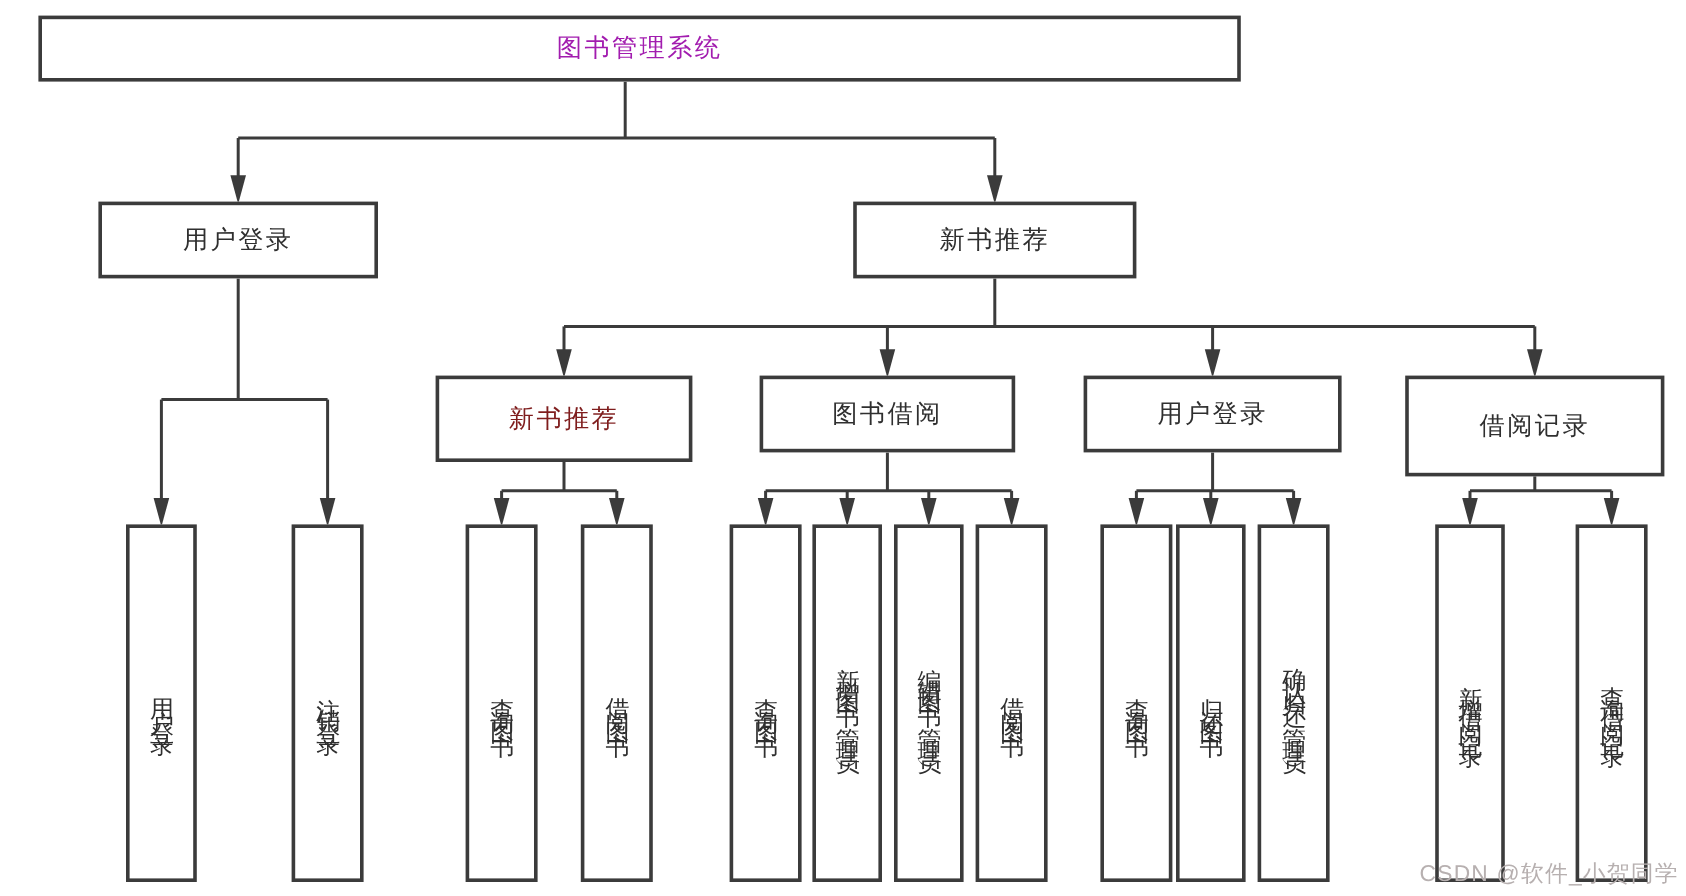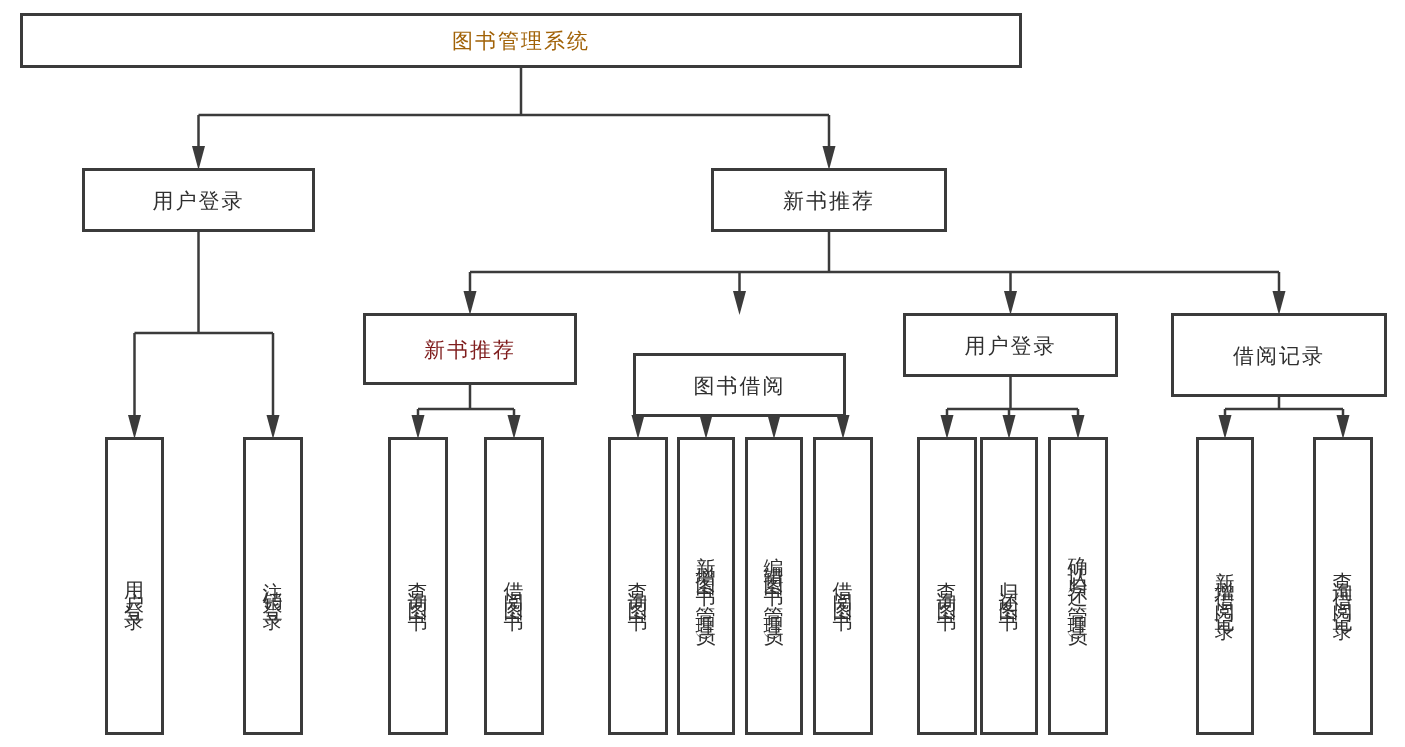--- a/index.html
+++ b/index.html
@@ -104,33 +104,33 @@
       <line x1="1078" y1="409" x2="1078" y2="419" stroke="#3b3b3b" stroke-width="2.5"></line>
       <polygon points="1071.5,415 1084.5,415 1078,439" fill="#3b3b3b"></polygon>
       <line x1="1279" y1="377" x2="1279" y2="409" stroke="#3b3b3b" stroke-width="2.5"></line>
       <line x1="1225" y1="409" x2="1343" y2="409" stroke="#3b3b3b" stroke-width="2.5"></line>
       <line x1="1225" y1="409" x2="1225" y2="419" stroke="#3b3b3b" stroke-width="2.5"></line>
       <polygon points="1218.5,415 1231.5,415 1225,439" fill="#3b3b3b"></polygon>
       <line x1="1343" y1="409" x2="1343" y2="419" stroke="#3b3b3b" stroke-width="2.5"></line>
       <polygon points="1336.5,415 1349.5,415 1343,439" fill="#3b3b3b"></polygon>
     </svg>
   <div id="nodes">
-      <div class="node" style="left: 20px; top: 13px; width: 1002px; height: 55px; border-color: rgb(59, 59, 59); color: #a16207;">
+      <div class="node" style="left: 32px; top: 13px; width: 1002px; height: 55px; border-color: rgb(59, 59, 59); color: #a21caf;">
         <span class="label">图书管理系统</span>
       </div>
       <div class="node" style="left: 82px; top: 168px; width: 233px; height: 64px; border-color: rgb(59, 59, 59); color: rgb(47, 47, 47);">
         <span class="label">用户登录</span>
       </div>
       <div class="node" style="left: 711px; top: 168px; width: 236px; height: 64px; border-color: rgb(59, 59, 59); color: rgb(47, 47, 47);">
         <span class="label">新书推荐</span>
       </div>
       <div class="node" style="left: 363px; top: 313px; width: 214px; height: 72px; border-color: rgb(59, 59, 59); color: #7f1d1d;">
         <span class="label">新书推荐</span>
       </div>
-      <div class="node" style="left: 633px; top: 313px; width: 213px; height: 64px; border-color: rgb(59, 59, 59); color: rgb(47, 47, 47); margin-top: 40px;">
+      <div class="node" style="left: 633px; top: 313px; width: 213px; height: 64px; border-color: rgb(59, 59, 59); color: rgb(47, 47, 47);">
         <span class="label">图书借阅</span>
       </div>
       <div class="node" style="left: 903px; top: 313px; width: 215px; height: 64px; border-color: rgb(59, 59, 59); color: rgb(47, 47, 47);">
         <span class="label">用户登录</span>
       </div>
       <div class="node" style="left: 1171px; top: 313px; width: 216px; height: 84px; border-color: rgb(59, 59, 59); color: rgb(47, 47, 47);">
         <span class="label">借阅记录</span>
       </div>
       <div class="node vertical" style="left: 105px; top: 437px; width: 59px; height: 298px; border-color: rgb(59, 59, 59); color: rgb(47, 47, 47);">
         <span class="label">用户登录</span>
@@ -165,13 +165,14 @@
       <div class="node vertical" style="left: 1048px; top: 437px; width: 60px; height: 298px; border-color: rgb(59, 59, 59); color: rgb(47, 47, 47);">
         <span class="label">确认归还（管理员）</span>
       </div>
       <div class="node vertical" style="left: 1196px; top: 437px; width: 58px; height: 298px; border-color: rgb(59, 59, 59); color: rgb(47, 47, 47);">
         <span class="label">新增借阅记录</span>
       </div>
       <div class="node vertical" style="left: 1313px; top: 437px; width: 60px; height: 298px; border-color: rgb(59, 59, 59); color: rgb(47, 47, 47);">
         <span class="label">查询借阅记录</span>
       </div>
     </div>
+  <div id="watermark">CSDN @软件_小贺同学</div>
 </div>
 
 </body></html>

